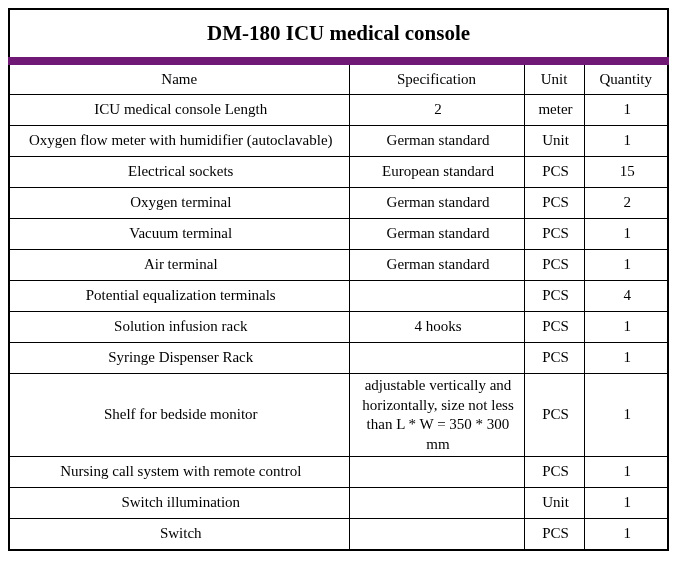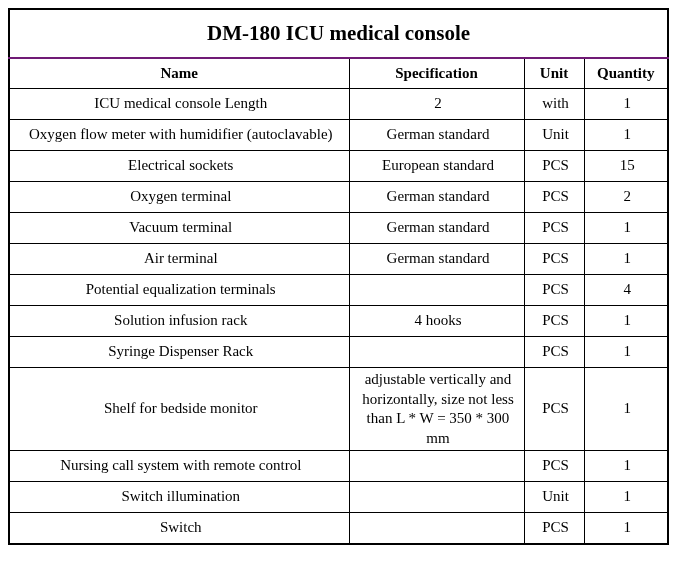--- a/index.html
+++ b/index.html
@@ -32,24 +32,24 @@
     padding: 2px 5px;
     font-size: 15px;
     line-height: 1.3;
     font-weight: normal;
     overflow-wrap: break-word;
   }
   .spec-table .title-cell {
     font-size: 21px;
     font-weight: bold;
     height: 43px;
-    border-bottom: 2px solid #701a75;
+    border-bottom: 8px solid #701a75;
   }
   .spec-table .head-row th {
-    font-weight: bold;
+    font-weight: normal;
     height: 25px;
     margin-top: 48px;
   }
   .spec-table .data-row td {
     height: 26px;
     padding-left: 8px;
   }
 </style>
 </head>
 <body>
@@ -70,21 +70,21 @@
         <th>Name</th>
         <th>Specification</th>
         <th>Unit</th>
         <th>Quantity</th>
       </tr>
     </thead>
     <tbody>
       <tr class="data-row">
         <td>ICU medical console Length</td>
         <td>2</td>
-        <td>with</td>
+        <td>meter</td>
         <td>1</td>
       </tr>
       <tr class="data-row">
         <td>Oxygen flow meter with humidifier (autoclavable)</td>
         <td>German standard</td>
         <td>Unit</td>
         <td>1</td>
       </tr>
       <tr class="data-row">
         <td>Electrical sockets</td>

